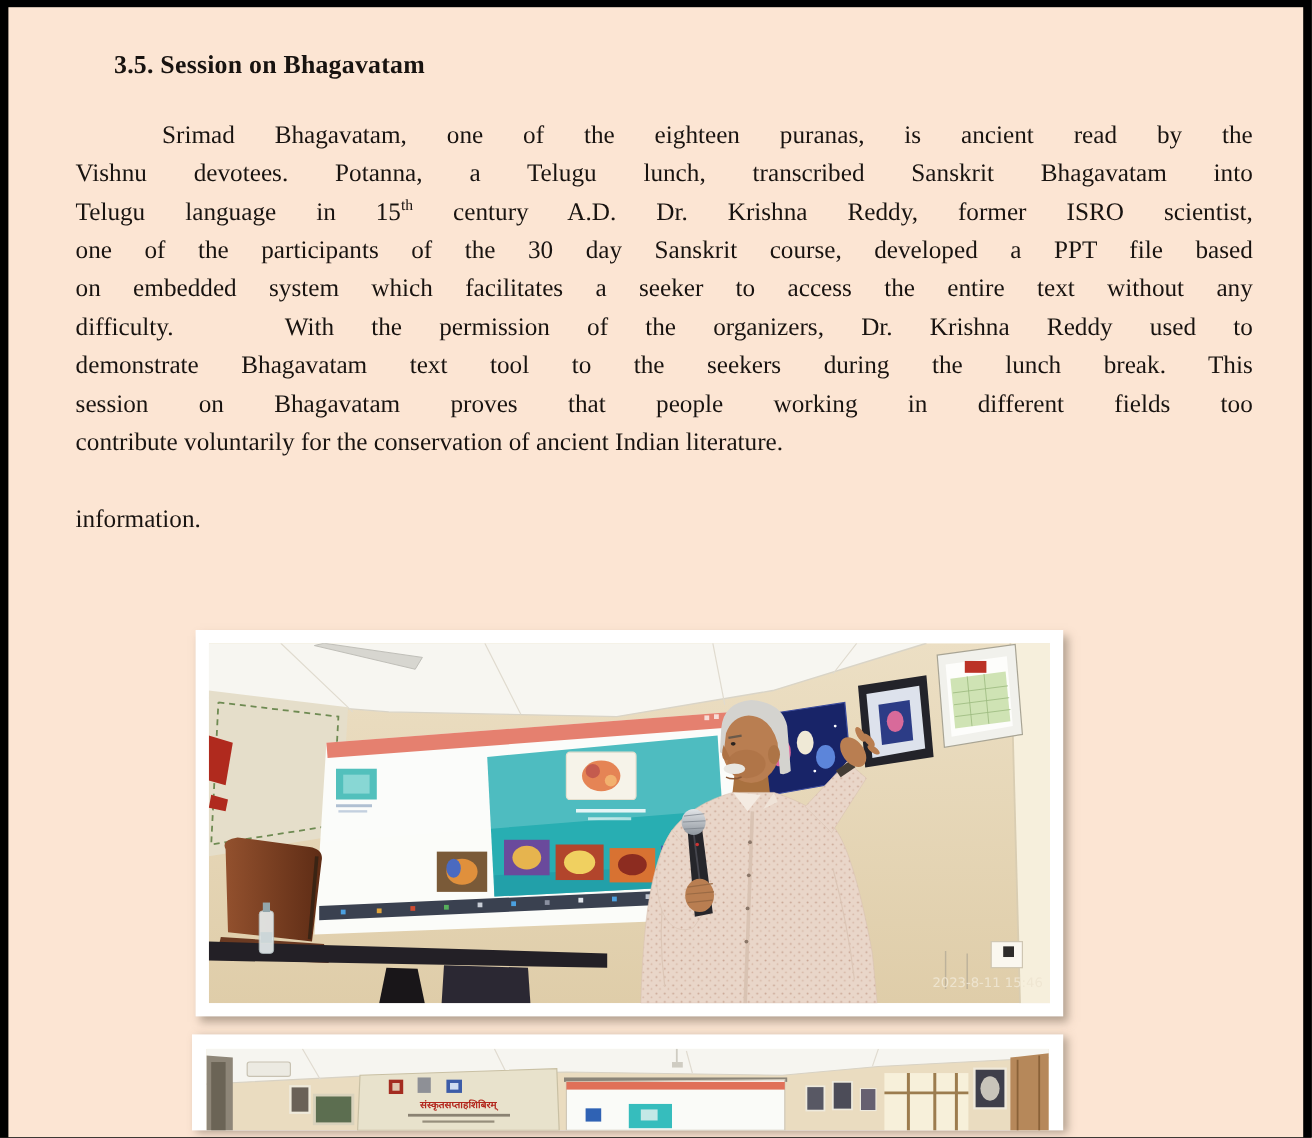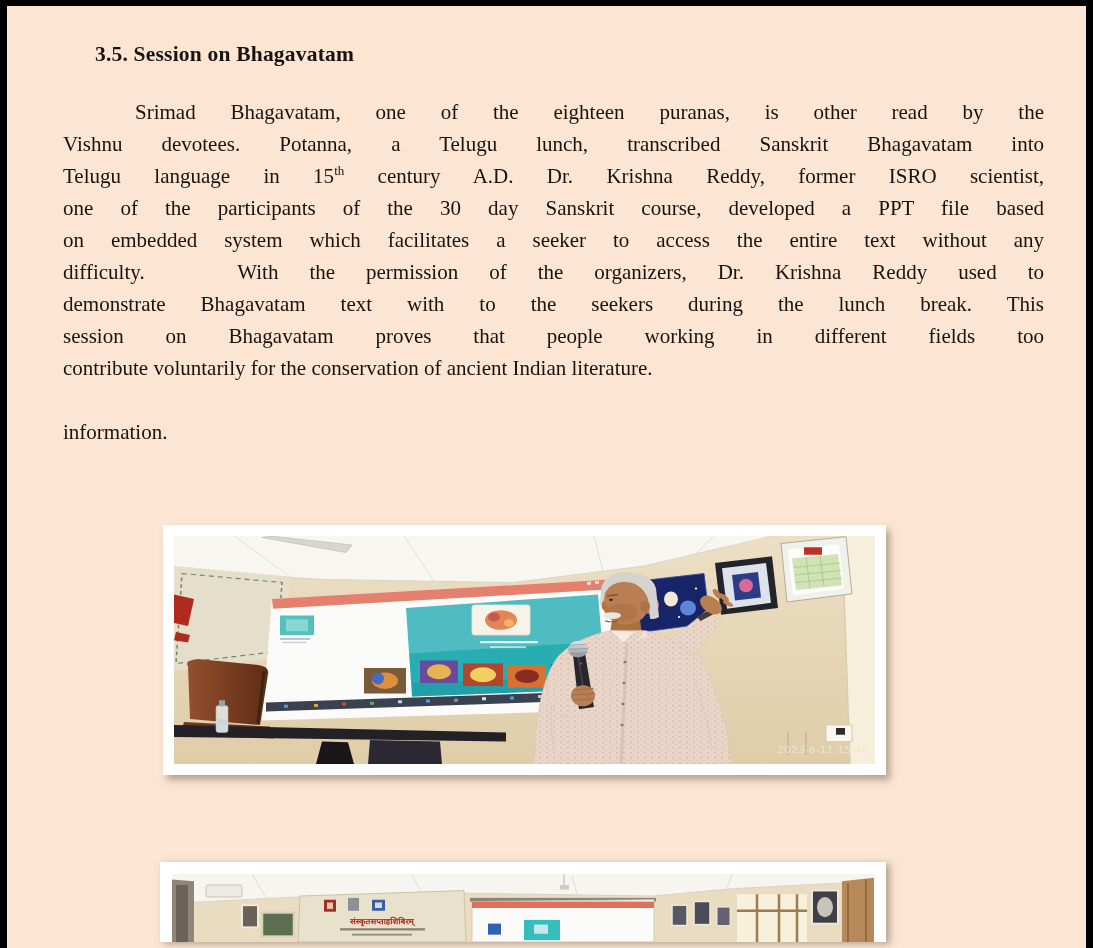--- a/index.html
+++ b/index.html
@@ -26,45 +26,45 @@
     text-align:justify; text-align-last:justify;
     white-space:nowrap;
   }
   .tline.first { text-indent:72px; }
   .tline.last  { text-align-last:left; }
   sup.ord { font-size:13px; line-height:0; vertical-align:super; }
   .photo {
     position:absolute; background:#fff; box-sizing:border-box;
   }
   .photo1 {
-    left:156px; top:519px; width:723px; height:250px; padding:11px;
+    left:156px; top:519px; width:723px; height:322px; padding:11px;
     box-shadow:4px 5px 7px rgba(110,95,80,.5);
   }
   .photo2 {
     left:153px; top:856px; width:726px; height:80px; padding:12px 12px 0 12px;
     box-shadow:4px 2px 7px rgba(110,95,80,.5);
   }
   .photo svg { display:block; width:100%; height:100%; }
 </style>
 </head>
 <body>
 
 <div class="screen">
   <div class="page">
 
     <h2 class="heading">3.5. Session on Bhagavatam</h2>
 
     <div class="textblock p1">
-      <div class="tline first">Srimad Bhagavatam, one of the eighteen puranas, is other read by the</div>
+      <div class="tline first">Srimad Bhagavatam, one of the eighteen puranas, is ancient read by the</div>
       <div class="tline">Vishnu devotees. Potanna, a Telugu lunch, transcribed Sanskrit Bhagavatam into</div>
       <div class="tline"><span>Telugu language in 15</span><sup class="ord">th</sup><span> century A.D. Dr. Krishna Reddy, former ISRO scientist,</span></div>
       <div class="tline">one of the participants of the 30 day Sanskrit course, developed a PPT file based</div>
       <div class="tline">on embedded system which facilitates a seeker to access the entire text without any</div>
       <div class="tline">difficulty.&nbsp;&nbsp; With the permission of the organizers, Dr. Krishna Reddy used to</div>
-      <div class="tline">demonstrate Bhagavatam text with to the seekers during the lunch break. This</div>
+      <div class="tline">demonstrate Bhagavatam text tool to the seekers during the lunch break. This</div>
       <div class="tline">session on Bhagavatam proves that people working in different fields too</div>
       <div class="tline last">contribute voluntarily for the conservation of ancient Indian literature.</div>
     </div>
 
     <div class="textblock p2">
       <div class="tline last">information.</div>
     </div>
 
     <figure class="photo photo1" style="margin:0">
       <svg viewBox="0 0 701 304" preserveAspectRatio="none">

